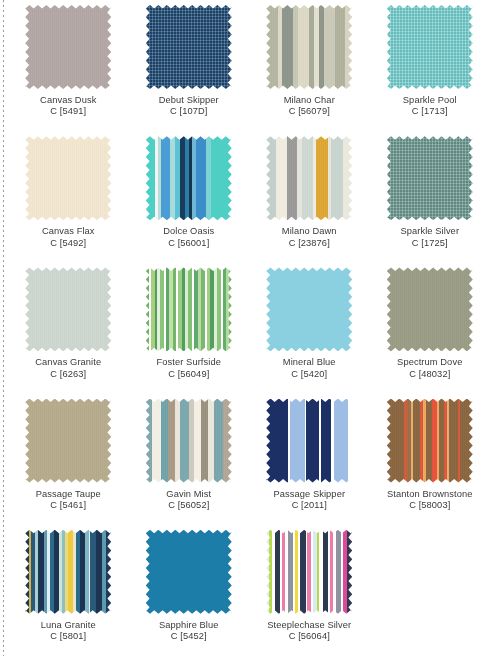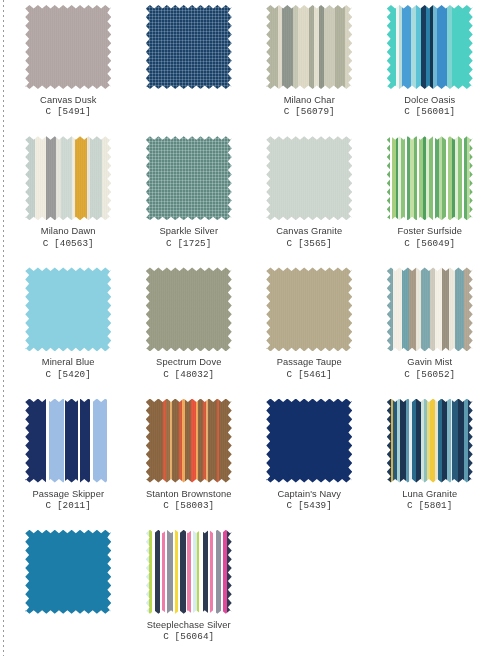--- a/index.html
+++ b/index.html
@@ -105,85 +105,107 @@
 
   .caption{
     margin-top:6px;
     text-align:center;
     color:#3a3a3a;
     font-size:9.3px;
     line-height:11.4px;
     letter-spacing:.01em;
   }
   .caption .nm{display:block;}
-  .caption .cd{display:block;font-family:Liberation Mono, monospace;}
+  .caption .cd{display:block;}
 </style>
 </head>
 <body>
 
 <div id="left-rule"></div>
 
 <div id="grid">
     <div class="cell">
       <div class="swatch-wrap">
         <div class="swatch tex-soft" style="background: rgb(179, 167, 165);"></div>
       </div>
       <div class="caption">
         <span class="nm">Canvas Dusk</span>
         <span class="cd">C [5491]</span>
       </div>
     </div>
     <div class="cell">
       <div class="swatch-wrap">
         <div class="swatch tex-weave" style="background: rgb(30, 74, 116);"></div>
       </div>
+      <div class="caption">
+        <span class="nm">Debut Skipper</span>
+        <span class="cd">C [107D]</span>
+      </div>
     </div>
     <div class="cell">
       <div class="swatch-wrap">
         <div class="swatch tex-soft" style="background: linear-gradient(90deg, rgb(181, 182, 162) 0%, rgb(181, 182, 162) 14%, rgb(222, 217, 200) 14%, rgb(222, 217, 200) 19%, rgb(142, 149, 140) 19%, rgb(142, 149, 140) 31%, rgb(199, 199, 181) 31%, rgb(199, 199, 181) 37%, rgb(221, 217, 198) 37%, rgb(221, 217, 198) 50%, rgb(169, 171, 153) 50%, rgb(169, 171, 153) 56%, rgb(227, 224, 208) 56%, rgb(227, 224, 208) 62%, rgb(143, 150, 137) 62%, rgb(143, 150, 137) 67%, rgb(203, 201, 183) 67%, rgb(203, 201, 183) 80%, rgb(176, 178, 158) 80%, rgb(176, 178, 158) 92%, rgb(216, 212, 194) 92%, rgb(216, 212, 194) 100%);"></div>
       </div>
       <div class="caption">
         <span class="nm">Milano Char</span>
         <span class="cd">C [56079]</span>
       </div>
     </div>
     <div class="cell">
       <div class="swatch-wrap">
+        <div class="swatch tex-weave" style="background: rgb(119, 210, 210);"></div>
+      </div>
+      <div class="caption">
+        <span class="nm">Sparkle Pool</span>
+        <span class="cd">C [1713]</span>
+      </div>
+    </div>
+    <div class="cell">
+      <div class="swatch-wrap">
+        <div class="swatch tex-soft" style="background: rgb(242, 230, 207);"></div>
+      </div>
+      <div class="caption">
+        <span class="nm">Canvas Flax</span>
+        <span class="cd">C [5492]</span>
+      </div>
+    </div>
+    <div class="cell">
+      <div class="swatch-wrap">
         <div class="swatch tex-flat" style="background: linear-gradient(90deg, rgb(78, 207, 195) 0%, rgb(78, 207, 195) 11%, rgb(242, 245, 242) 11%, rgb(242, 245, 242) 14%, rgb(184, 220, 216) 14%, rgb(184, 220, 216) 17%, rgb(74, 158, 214) 17%, rgb(74, 158, 214) 28%, rgb(169, 219, 221) 28%, rgb(169, 219, 221) 34%, rgb(92, 194, 214) 34%, rgb(92, 194, 214) 40%, rgb(26, 59, 92) 40%, rgb(26, 59, 92) 45%, rgb(42, 127, 168) 45%, rgb(42, 127, 168) 50%, rgb(22, 53, 79) 50%, rgb(22, 53, 79) 54%, rgb(111, 183, 210) 54%, rgb(111, 183, 210) 58%, rgb(59, 142, 201) 58%, rgb(59, 142, 201) 70%, rgb(127, 211, 208) 70%, rgb(127, 211, 208) 76%, rgb(78, 207, 195) 76%, rgb(78, 207, 195) 100%);"></div>
       </div>
       <div class="caption">
         <span class="nm">Dolce Oasis</span>
         <span class="cd">C [56001]</span>
       </div>
     </div>
     <div class="cell">
       <div class="swatch-wrap">
         <div class="swatch tex-soft" style="background: linear-gradient(90deg, rgb(194, 208, 203) 0%, rgb(194, 208, 203) 12%, rgb(241, 236, 224) 12%, rgb(241, 236, 224) 24%, rgb(154, 154, 154) 24%, rgb(154, 154, 154) 36%, rgb(229, 228, 220) 36%, rgb(229, 228, 220) 42%, rgb(207, 217, 212) 42%, rgb(207, 217, 212) 55%, rgb(240, 236, 225) 55%, rgb(240, 236, 225) 58%, rgb(221, 167, 51) 58%, rgb(221, 167, 51) 72%, rgb(232, 230, 220) 72%, rgb(232, 230, 220) 76%, rgb(201, 213, 207) 76%, rgb(201, 213, 207) 90%, rgb(236, 234, 223) 90%, rgb(236, 234, 223) 100%);"></div>
       </div>
       <div class="caption">
         <span class="nm">Milano Dawn</span>
-        <span class="cd">C [40563]</span>
+        <span class="cd">C [23876]</span>
       </div>
     </div>
     <div class="cell">
       <div class="swatch-wrap">
         <div class="swatch tex-weave" style="background: rgb(109, 154, 146);"></div>
       </div>
       <div class="caption">
         <span class="nm">Sparkle Silver</span>
         <span class="cd">C [1725]</span>
       </div>
     </div>
     <div class="cell">
       <div class="swatch-wrap">
         <div class="swatch tex-soft" style="background: rgb(206, 214, 208);"></div>
       </div>
       <div class="caption">
         <span class="nm">Canvas Granite</span>
-        <span class="cd">C [3565]</span>
+        <span class="cd">C [6263]</span>
       </div>
     </div>
     <div class="cell">
       <div class="swatch-wrap">
         <div class="swatch tex-flat" style="background: linear-gradient(90deg, rgb(111, 178, 106) 0%, rgb(111, 178, 106) 4%, rgb(255, 255, 255) 4%, rgb(255, 255, 255) 6%, rgb(168, 207, 128) 6%, rgb(168, 207, 128) 10%, rgb(79, 159, 94) 10%, rgb(79, 159, 94) 13%, rgb(228, 240, 220) 13%, rgb(228, 240, 220) 16%, rgb(140, 197, 122) 16%, rgb(140, 197, 122) 21%, rgb(255, 255, 255) 21%, rgb(255, 255, 255) 23%, rgb(93, 168, 106) 23%, rgb(93, 168, 106) 27%, rgb(195, 223, 166) 27%, rgb(195, 223, 166) 31%, rgb(115, 181, 109) 31%, rgb(115, 181, 109) 35%, rgb(255, 255, 255) 35%, rgb(255, 255, 255) 37%, rgb(156, 203, 132) 37%, rgb(156, 203, 132) 42%, rgb(79, 159, 94) 42%, rgb(79, 159, 94) 45%, rgb(220, 236, 208) 45%, rgb(220, 236, 208) 49%, rgb(132, 193, 118) 49%, rgb(132, 193, 118) 54%, rgb(255, 255, 255) 54%, rgb(255, 255, 255) 56%, rgb(95, 171, 107) 56%, rgb(95, 171, 107) 60%, rgb(188, 219, 164) 60%, rgb(188, 219, 164) 64%, rgb(120, 184, 112) 64%, rgb(120, 184, 112) 69%, rgb(255, 255, 255) 69%, rgb(255, 255, 255) 71%, rgb(162, 206, 134) 71%, rgb(162, 206, 134) 75%, rgb(82, 159, 95) 75%, rgb(82, 159, 95) 79%, rgb(224, 238, 214) 79%, rgb(224, 238, 214) 82%, rgb(138, 197, 121) 82%, rgb(138, 197, 121) 87%, rgb(255, 255, 255) 87%, rgb(255, 255, 255) 89%, rgb(99, 174, 108) 89%, rgb(99, 174, 108) 93%, rgb(182, 217, 160) 93%, rgb(182, 217, 160) 97%, rgb(117, 182, 110) 97%, rgb(117, 182, 110) 100%);"></div>
       </div>
       <div class="caption">
         <span class="nm">Foster Surfside</span>
         <span class="cd">C [56049]</span>
       </div>
@@ -237,40 +259,35 @@
       <div class="swatch-wrap">
         <div class="swatch tex-soft" style="background: linear-gradient(90deg, rgb(138, 101, 64) 0%, rgb(138, 101, 64) 20%, rgb(214, 90, 58) 20%, rgb(214, 90, 58) 23%, rgb(155, 110, 70) 23%, rgb(155, 110, 70) 28%, rgb(227, 176, 106) 28%, rgb(227, 176, 106) 30%, rgb(138, 101, 64) 30%, rgb(138, 101, 64) 38%, rgb(217, 88, 58) 38%, rgb(217, 88, 58) 42%, rgb(240, 168, 92) 42%, rgb(240, 168, 92) 45%, rgb(138, 101, 64) 45%, rgb(138, 101, 64) 52%, rgb(232, 82, 58) 52%, rgb(232, 82, 58) 58%, rgb(242, 168, 92) 58%, rgb(242, 168, 92) 60%, rgb(138, 101, 64) 60%, rgb(138, 101, 64) 66%, rgb(217, 88, 58) 66%, rgb(217, 88, 58) 70%, rgb(232, 176, 112) 70%, rgb(232, 176, 112) 72%, rgb(138, 101, 64) 72%, rgb(138, 101, 64) 82%, rgb(214, 90, 58) 82%, rgb(214, 90, 58) 85%, rgb(138, 101, 64) 85%, rgb(138, 101, 64) 100%);"></div>
       </div>
       <div class="caption">
         <span class="nm">Stanton Brownstone</span>
         <span class="cd">C [58003]</span>
       </div>
     </div>
     <div class="cell">
       <div class="swatch-wrap">
-        <div class="swatch tex-flat" style="background: rgb(20, 48, 107);"></div>
-      </div>
-      <div class="caption">
-        <span class="nm">Captain's Navy</span>
-        <span class="cd">C [5439]</span>
-      </div>
-    </div>
-    <div class="cell">
-      <div class="swatch-wrap">
         <div class="swatch tex-flat" style="background: linear-gradient(90deg, rgb(31, 59, 92) 0%, rgb(31, 59, 92) 5%, rgb(215, 176, 67) 5%, rgb(215, 176, 67) 7%, rgb(42, 90, 122) 7%, rgb(42, 90, 122) 12%, rgb(168, 207, 210) 12%, rgb(168, 207, 210) 15%, rgb(27, 53, 82) 15%, rgb(27, 53, 82) 22%, rgb(93, 154, 176) 22%, rgb(93, 154, 176) 26%, rgb(232, 238, 240) 26%, rgb(232, 238, 240) 29%, rgb(42, 106, 138) 29%, rgb(42, 106, 138) 34%, rgb(27, 53, 82) 34%, rgb(27, 53, 82) 40%, rgb(207, 227, 218) 40%, rgb(207, 227, 218) 43%, rgb(143, 192, 192) 43%, rgb(143, 192, 192) 47%, rgb(232, 217, 122) 47%, rgb(232, 217, 122) 50%, rgb(240, 201, 60) 50%, rgb(240, 201, 60) 56%, rgb(233, 228, 207) 56%, rgb(233, 228, 207) 59%, rgb(42, 106, 138) 59%, rgb(42, 106, 138) 64%, rgb(27, 53, 82) 64%, rgb(27, 53, 82) 70%, rgb(127, 184, 196) 70%, rgb(127, 184, 196) 74%, rgb(232, 238, 240) 74%, rgb(232, 238, 240) 76%, rgb(42, 90, 122) 76%, rgb(42, 90, 122) 82%, rgb(27, 53, 82) 82%, rgb(27, 53, 82) 90%, rgb(93, 154, 176) 90%, rgb(93, 154, 176) 94%, rgb(31, 59, 92) 94%, rgb(31, 59, 92) 100%);"></div>
       </div>
       <div class="caption">
         <span class="nm">Luna Granite</span>
         <span class="cd">C [5801]</span>
       </div>
     </div>
     <div class="cell">
       <div class="swatch-wrap">
         <div class="swatch tex-flat" style="background: rgb(27, 125, 168);"></div>
       </div>
+      <div class="caption">
+        <span class="nm">Sapphire Blue</span>
+        <span class="cd">C [5452]</span>
+      </div>
     </div>
     <div class="cell">
       <div class="swatch-wrap">
         <div class="swatch tex-flat" style="background: linear-gradient(90deg, rgb(216, 236, 239) 0%, rgb(216, 236, 239) 4%, rgb(185, 216, 74) 4%, rgb(185, 216, 74) 7%, rgb(255, 255, 255) 7%, rgb(255, 255, 255) 10%, rgb(46, 58, 82) 10%, rgb(46, 58, 82) 16%, rgb(255, 255, 255) 16%, rgb(255, 255, 255) 19%, rgb(240, 122, 168) 19%, rgb(240, 122, 168) 22%, rgb(255, 255, 255) 22%, rgb(255, 255, 255) 25%, rgb(143, 147, 160) 25%, rgb(143, 147, 160) 31%, rgb(255, 255, 255) 31%, rgb(255, 255, 255) 34%, rgb(245, 217, 60) 34%, rgb(245, 217, 60) 37%, rgb(255, 255, 255) 37%, rgb(255, 255, 255) 40%, rgb(46, 58, 82) 40%, rgb(46, 58, 82) 46%, rgb(255, 255, 255) 46%, rgb(255, 255, 255) 48%, rgb(240, 122, 168) 48%, rgb(240, 122, 168) 52%, rgb(255, 255, 255) 52%, rgb(255, 255, 255) 55%, rgb(216, 236, 239) 55%, rgb(216, 236, 239) 59%, rgb(185, 216, 74) 59%, rgb(185, 216, 74) 62%, rgb(255, 255, 255) 62%, rgb(255, 255, 255) 66%, rgb(46, 58, 82) 66%, rgb(46, 58, 82) 72%, rgb(255, 255, 255) 72%, rgb(255, 255, 255) 75%, rgb(240, 122, 168) 75%, rgb(240, 122, 168) 78%, rgb(255, 255, 255) 78%, rgb(255, 255, 255) 81%, rgb(143, 147, 160) 81%, rgb(143, 147, 160) 87%, rgb(255, 255, 255) 87%, rgb(255, 255, 255) 90%, rgb(224, 73, 154) 90%, rgb(224, 73, 154) 94%, rgb(46, 58, 82) 94%, rgb(46, 58, 82) 100%);"></div>
       </div>
       <div class="caption">
         <span class="nm">Steeplechase Silver</span>
         <span class="cd">C [56064]</span>
       </div>
     </div>

